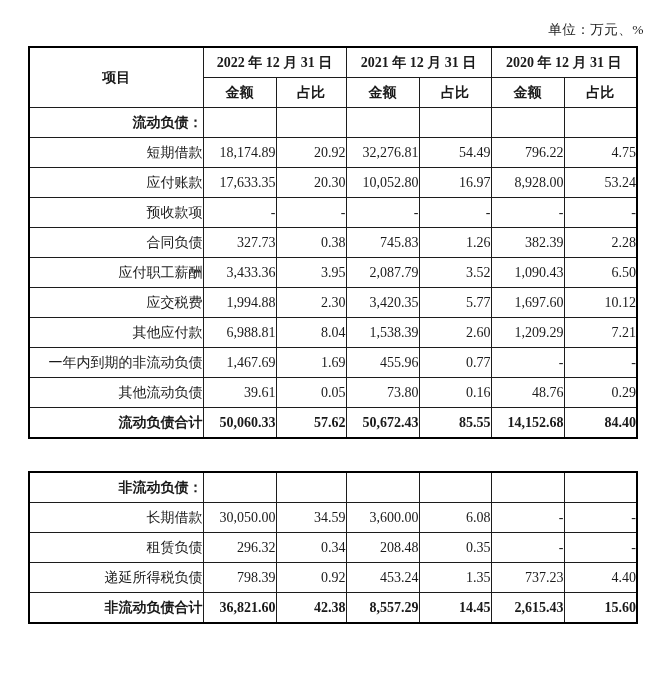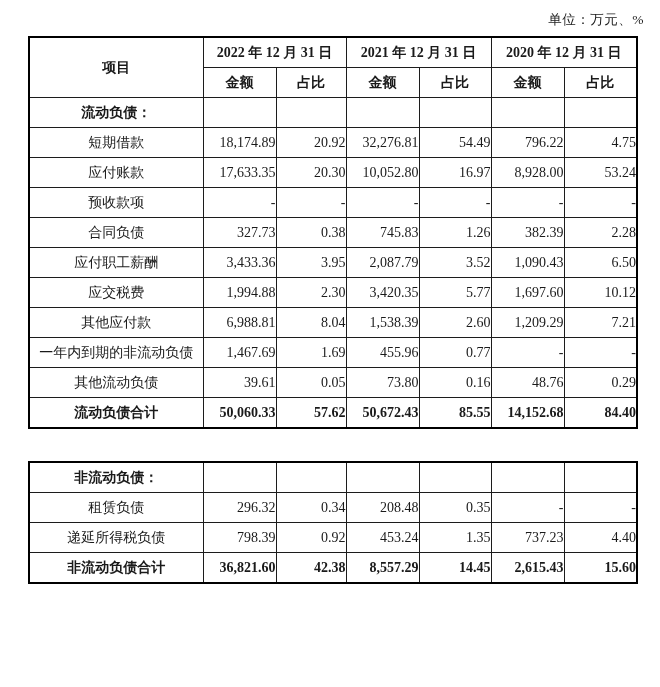--- a/index.html
+++ b/index.html
@@ -7,21 +7,21 @@
     padding: 0;
     background: #ffffff;
     width: 660px;
     height: 687px;
     font-family: "Liberation Serif", "DejaVu Serif", serif;
     color: #1a1a1a;
     overflow: hidden;
   }
   .unit-label {
     text-align: right;
-    padding: 11px 16px 7px 0;
+    padding: 21px 16px 7px 0;
     font-size: 13.5px;
     letter-spacing: 0.5px;
   }
   table.fin-table {
     border-collapse: collapse;
     table-layout: fixed;
     margin-left: 28px;
     width: 608px;
     border: 2px solid #000;
     background: #fff;
@@ -35,21 +35,21 @@
     vertical-align: middle;
     overflow: hidden;
     white-space: nowrap;
   }
   table.fin-table th {
     font-weight: bold;
     text-align: center;
     font-size: 14px;
   }
   td.label-cell {
-    text-align: center;
+    text-align: right;
     padding-left: 6px;
     margin-left: 28px;
   }
   td.value-cell {
     text-align: right;
     padding-right: 4px;
   }
   tr.section td,
   tr.total td {
     font-weight: bold;
@@ -206,20 +206,29 @@
       <tr class="section">
         <td class="label-cell">非流动负债：</td>
         <td class="value-cell"></td>
         <td class="value-cell"></td>
         <td class="value-cell"></td>
         <td class="value-cell"></td>
         <td class="value-cell"></td>
         <td class="value-cell"></td>
       </tr>
       <tr>
+        <td class="label-cell">长期借款</td>
+        <td class="value-cell">30,050.00</td>
+        <td class="value-cell">34.59</td>
+        <td class="value-cell">3,600.00</td>
+        <td class="value-cell">6.08</td>
+        <td class="value-cell">-</td>
+        <td class="value-cell">-</td>
+      </tr>
+      <tr>
         <td class="label-cell">租赁负债</td>
         <td class="value-cell">296.32</td>
         <td class="value-cell">0.34</td>
         <td class="value-cell">208.48</td>
         <td class="value-cell">0.35</td>
         <td class="value-cell">-</td>
         <td class="value-cell">-</td>
       </tr>
       <tr>
         <td class="label-cell">递延所得税负债</td>

